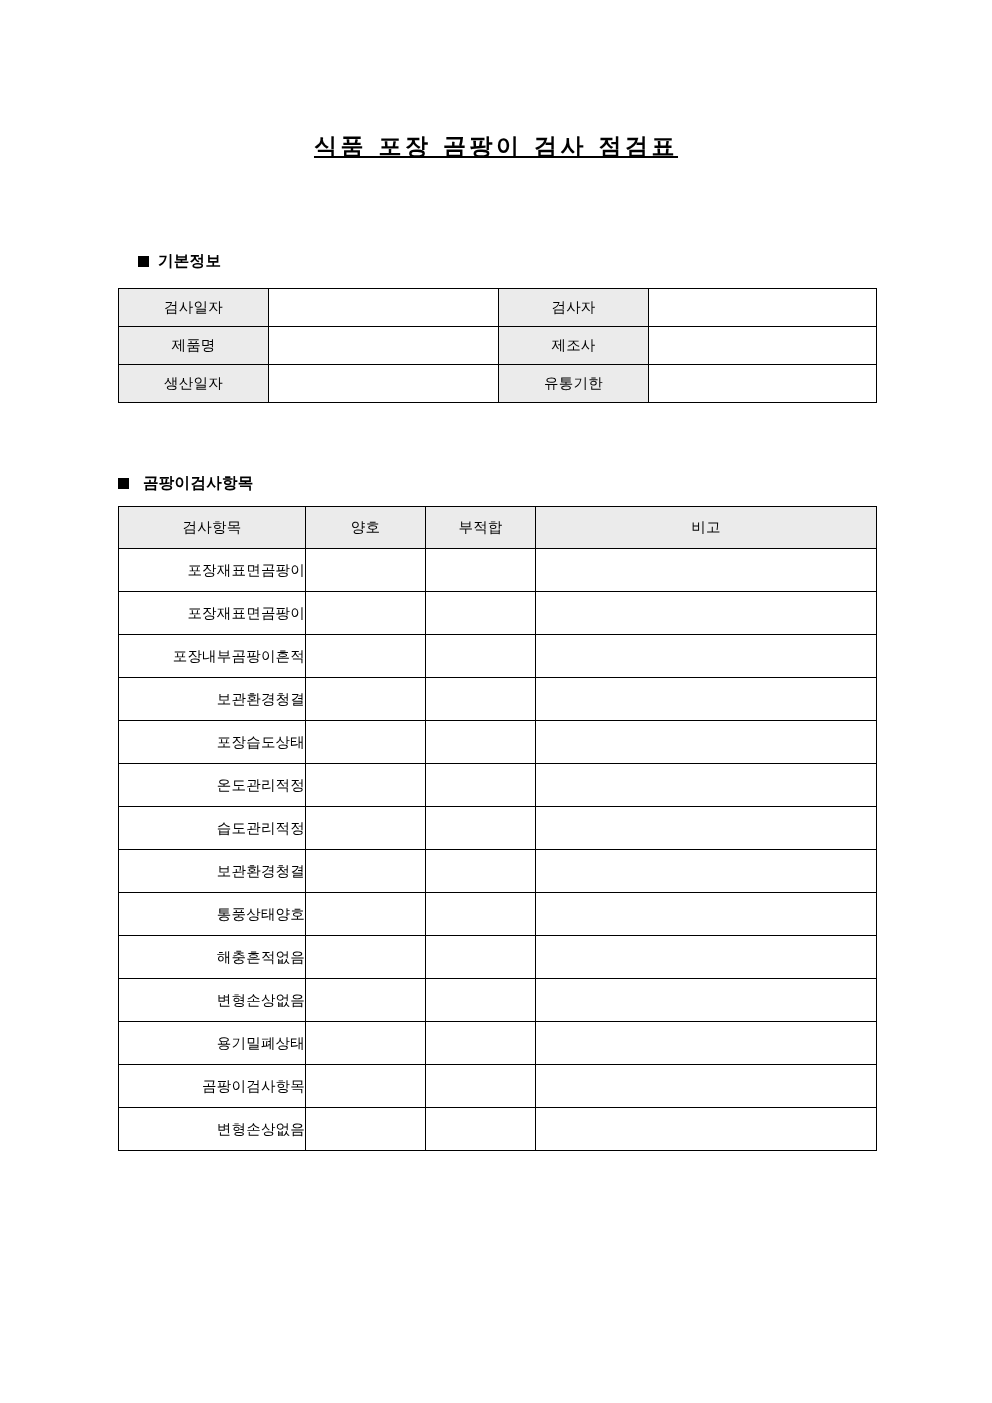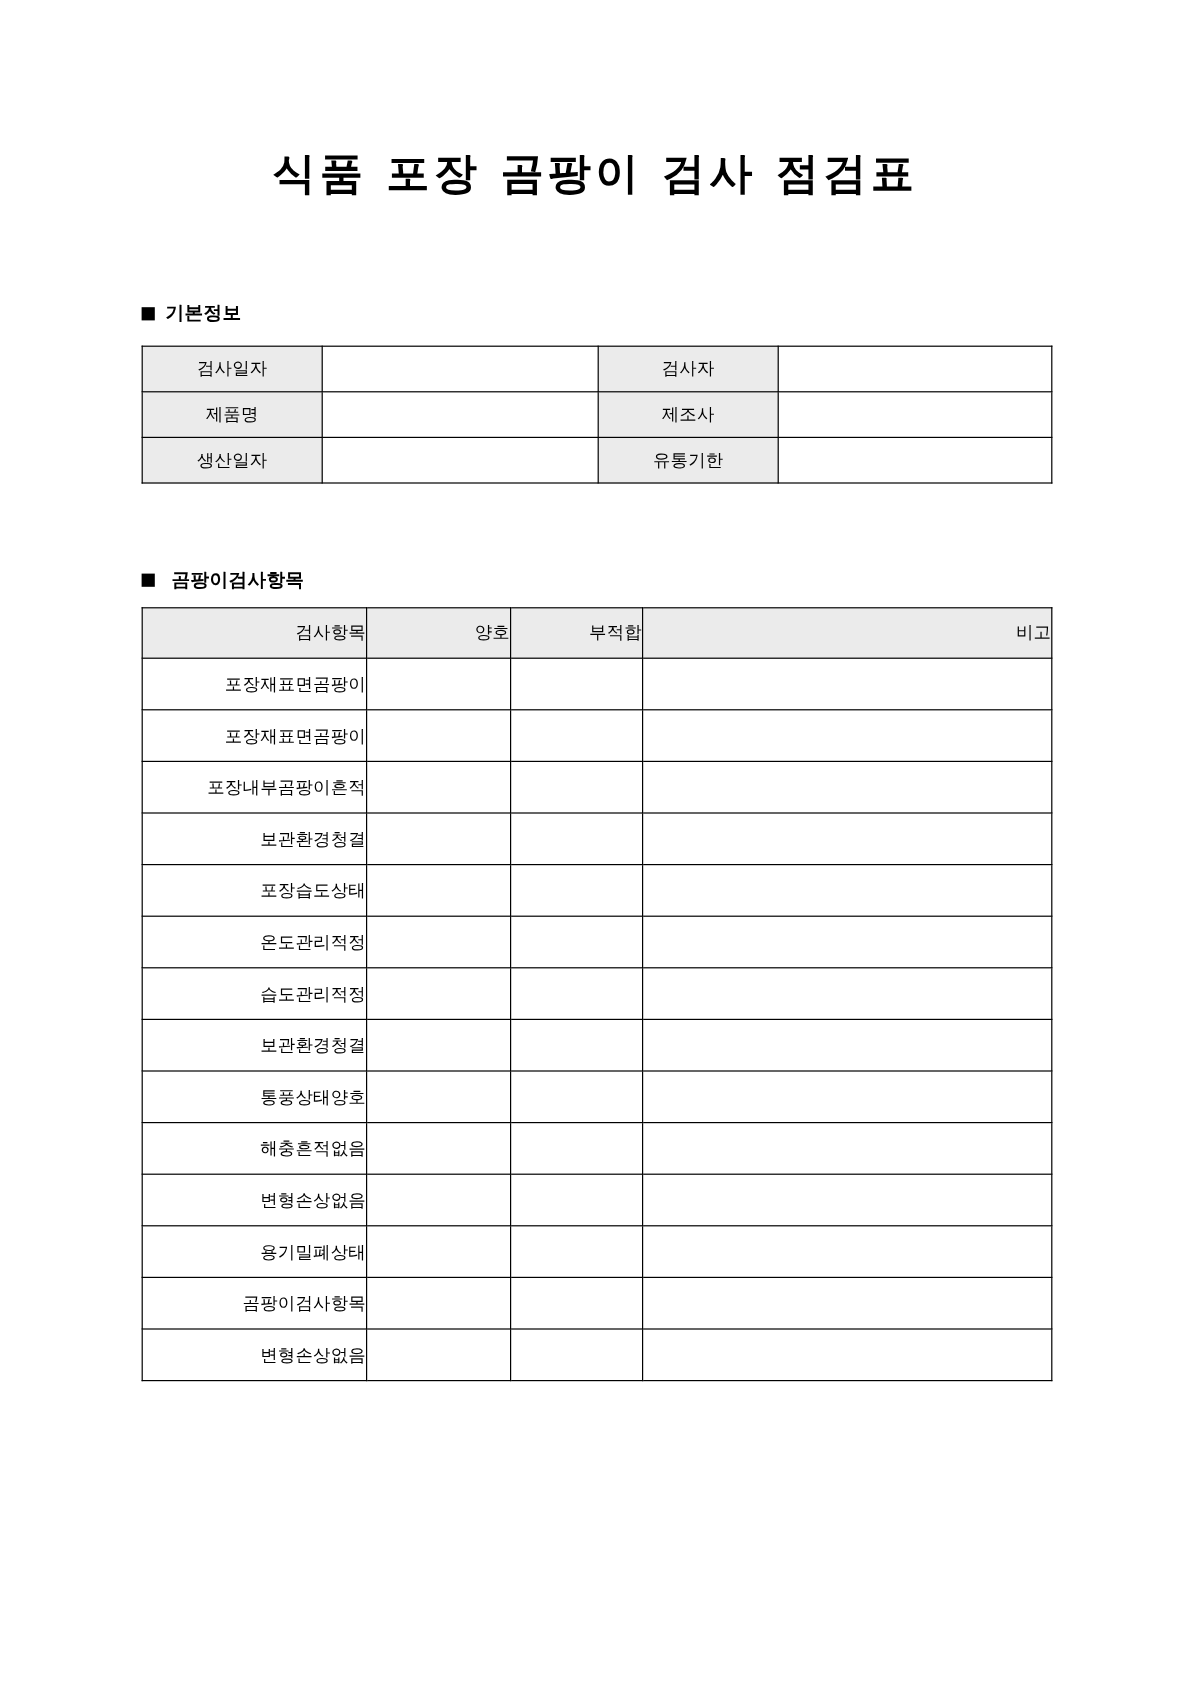--- a/index.html
+++ b/index.html
@@ -24,25 +24,26 @@
     box-sizing: border-box;
   }
 
   
   .doc-title {
     position: absolute;
     left: 0;
     top: 129px;
     width: 992px;
     text-align: center;
-    font-size: 36px;
+    font-size: 23px;
     font-weight: bold;
     letter-spacing: 3.5px;
     line-height: 34px;
     white-space: nowrap;
+    text-decoration: underline;
   }
 
   
   .section-head {
     position: absolute;
     left: 118px;
     display: flex;
     align-items: center;
     gap: 9px;
     font-size: 15.5px;
@@ -50,21 +51,21 @@
     line-height: 20px;
     letter-spacing: 0.3px;
   }
   .section-head .bullet {
     display: inline-block;
     width: 11px;
     height: 11px;
     background: #000000;
     flex: 0 0 auto;
   }
-  #sec-basic  { top: 251px; }
+  #sec-basic  { top: 251px; margin-left: 20px; }
   #sec-items  { top: 473px; gap: 14px; }
 
   
   table.doc-table {
     position: absolute;
     border-collapse: collapse;
     table-layout: fixed;
     background: #ffffff;
   }
   table.doc-table td,
@@ -100,21 +101,21 @@
   #info-table col.c-val2 { width: 228px; }
 
   
   #items-table {
     left: 118px;
     top: 506px;
     width: 758px;
   }
   #items-table th {
     height: 41px;
-    text-align: right;
+    text-align: center;
     background: #ebebeb;
   }
   #items-table td { height: 42px; }
   #items-table td.item-name {
     text-align: right;
     padding-left: 10px;
     border-radius: 20px;
   }
   #items-table td.mark { text-align: center; }
   #items-table td.note { text-align: left; padding-left: 8px; }

